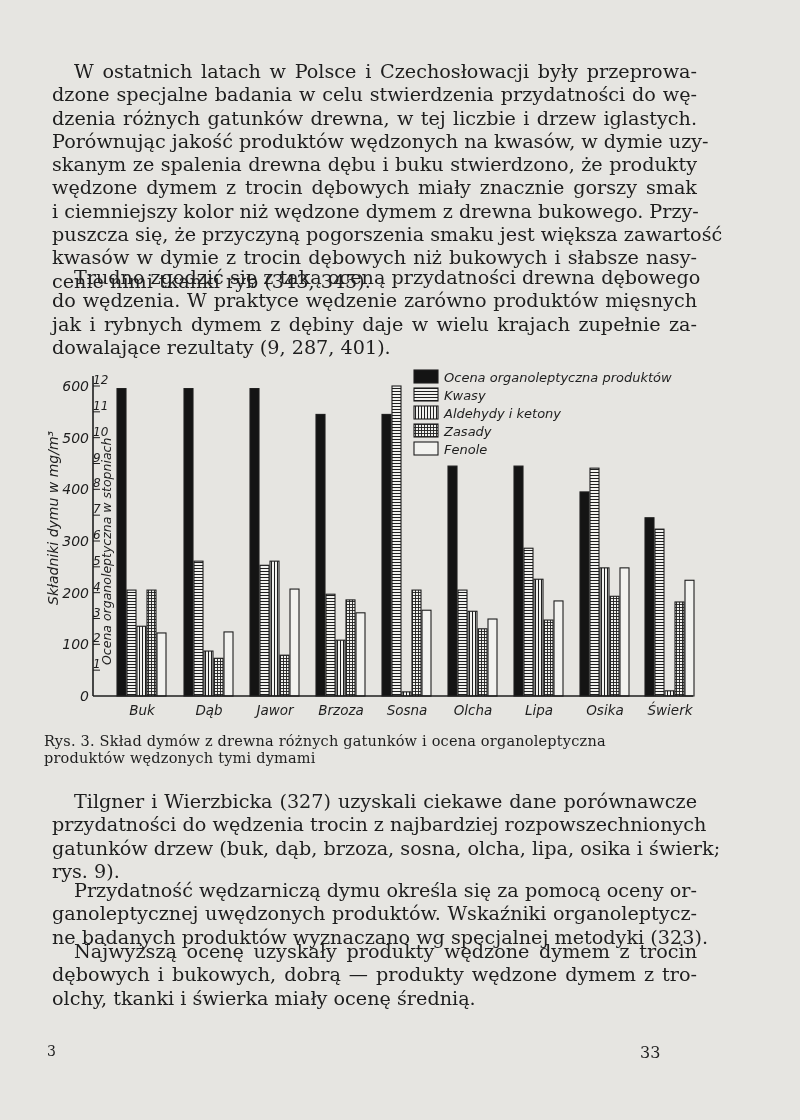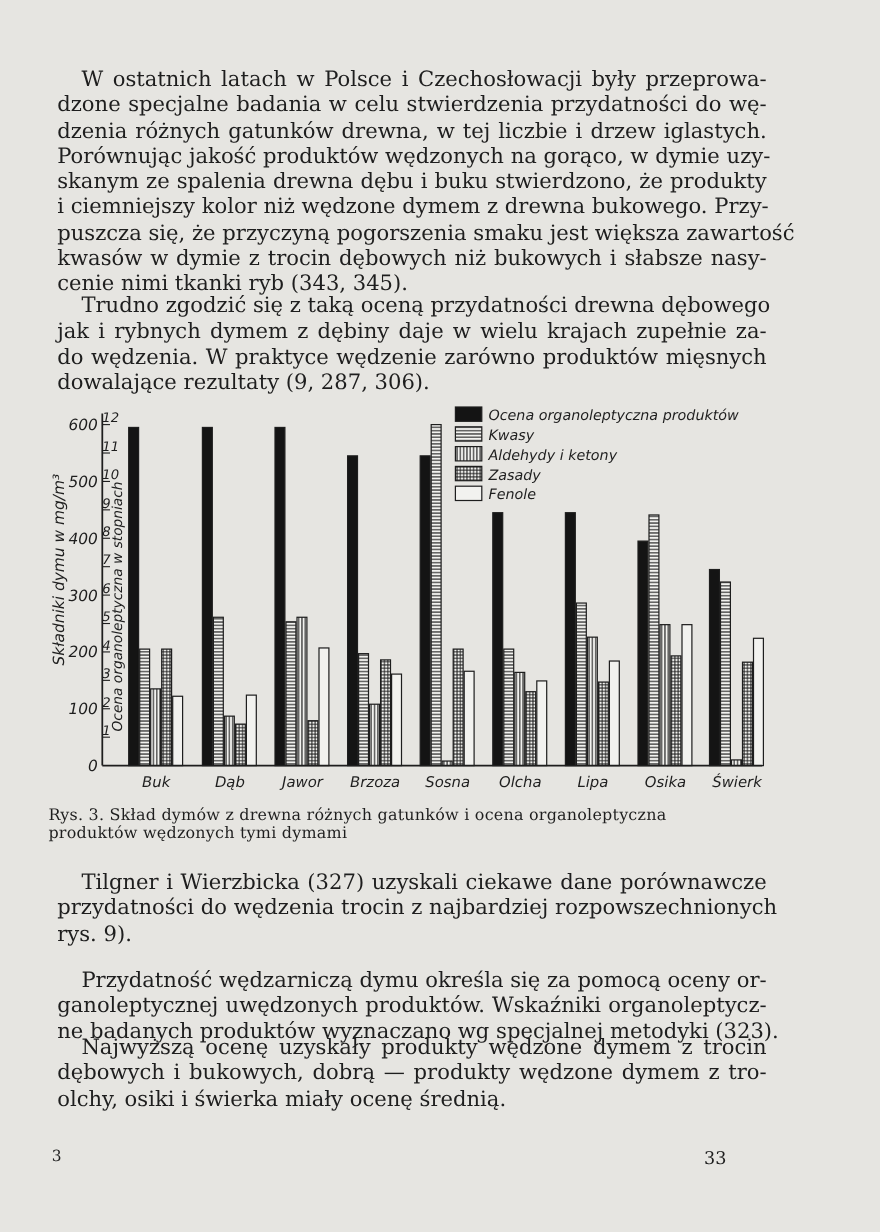--- a/index.html
+++ b/index.html
@@ -25,32 +25,33 @@
   .legend-label { font-family:"DejaVu Sans", sans-serif; font-style:italic; font-size:13px; fill:#1e1e1e; }
   .axis-title { font-family:"DejaVu Sans", sans-serif; font-style:italic; font-size:14px; fill:#1e1e1e; }
 </style>
 </head>
 <body>
 
 <div class="para" id="p1">
     <span class="line indent">W ostatnich latach w Polsce i Czechosłowacji były przeprowa-</span>
     <span class="line">dzone specjalne badania w celu stwierdzenia przydatności do wę-</span>
     <span class="line">dzenia różnych gatunków drewna, w tej liczbie i drzew iglastych.</span>
-    <span class="line">Porównując jakość produktów wędzonych na gorąco, w dymie uzy-</span>
+    <span class="line">Porównując jakość produktów wędzonych na kwasów, w dymie uzy-</span>
     <span class="line">skanym ze spalenia drewna dębu i buku stwierdzono, że produkty</span>
+    <span class="line">wędzone dymem z trocin dębowych miały znacznie gorszy smak</span>
     <span class="line">i ciemniejszy kolor niż wędzone dymem z drewna bukowego. Przy-</span>
     <span class="line">puszcza się, że przyczyną pogorszenia smaku jest większa zawartość</span>
     <span class="line">kwasów w dymie z trocin dębowych niż bukowych i słabsze nasy-</span>
     <span class="line last">cenie nimi tkanki ryb (343, 345).</span>
   </div>
 <div class="para" id="p2">
     <span class="line indent">Trudno zgodzić się z taką oceną przydatności drewna dębowego</span>
+    <span class="line">do wędzenia. W praktyce wędzenie zarówno produktów mięsnych</span>
     <span class="line">jak i rybnych dymem z dębiny daje w wielu krajach zupełnie za-</span>
-    <span class="line">do wędzenia. W praktyce wędzenie zarówno produktów mięsnych</span>
-    <span class="line last">dowalające rezultaty (9, 287, 306).</span>
+    <span class="line last">dowalające rezultaty (9, 287, 401).</span>
   </div>
 
 <svg id="chart" width="800" height="370">
   <defs>
     <pattern id="pat-h" width="4" height="3" patternUnits="userSpaceOnUse">
       <rect width="4" height="3" fill="#f2f2ef"></rect>
       <line x1="0" y1="1.5" x2="4" y2="1.5" stroke="#1e1e1e" stroke-width="1"></line>
     </pattern>
     <pattern id="pat-v" width="3" height="4" patternUnits="userSpaceOnUse">
       <rect width="3" height="4" fill="#f2f2ef"></rect>
@@ -172,27 +173,28 @@
 </svg>
 
 <div class="caption">
   <div>Rys. 3. Skład dymów z drewna różnych gatunków i ocena organoleptyczna</div>
   <div>produktów wędzonych tymi dymami</div>
 </div>
 
 <div class="para" id="p3">
     <span class="line indent">Tilgner i Wierzbicka (327) uzyskali ciekawe dane porównawcze</span>
     <span class="line">przydatności do wędzenia trocin z najbardziej rozpowszechnionych</span>
+    <span class="line">gatunków drzew (buk, dąb, brzoza, sosna, olcha, lipa, osika i świerk;</span>
     <span class="line last">rys. 9).</span>
   </div>
 <div class="para" id="p4">
     <span class="line indent">Przydatność wędzarniczą dymu określa się za pomocą oceny or-</span>
     <span class="line">ganoleptycznej uwędzonych produktów. Wskaźniki organoleptycz-</span>
     <span class="line last">ne badanych produktów wyznaczano wg specjalnej metodyki (323).</span>
   </div>
 <div class="para" id="p5">
     <span class="line indent">Najwyższą ocenę uzyskały produkty wędzone dymem z trocin</span>
     <span class="line">dębowych i bukowych, dobrą — produkty wędzone dymem z tro-</span>
-    <span class="line last">olchy, osiki i świerka miały ocenę średnią.</span>
+    <span class="line last">olchy, tkanki i świerka miały ocenę średnią.</span>
   </div>
 
 <div class="pnum" id="pnum-left">3</div>
 <div class="pnum" id="pnum-right">33</div>
 
 </body></html>

